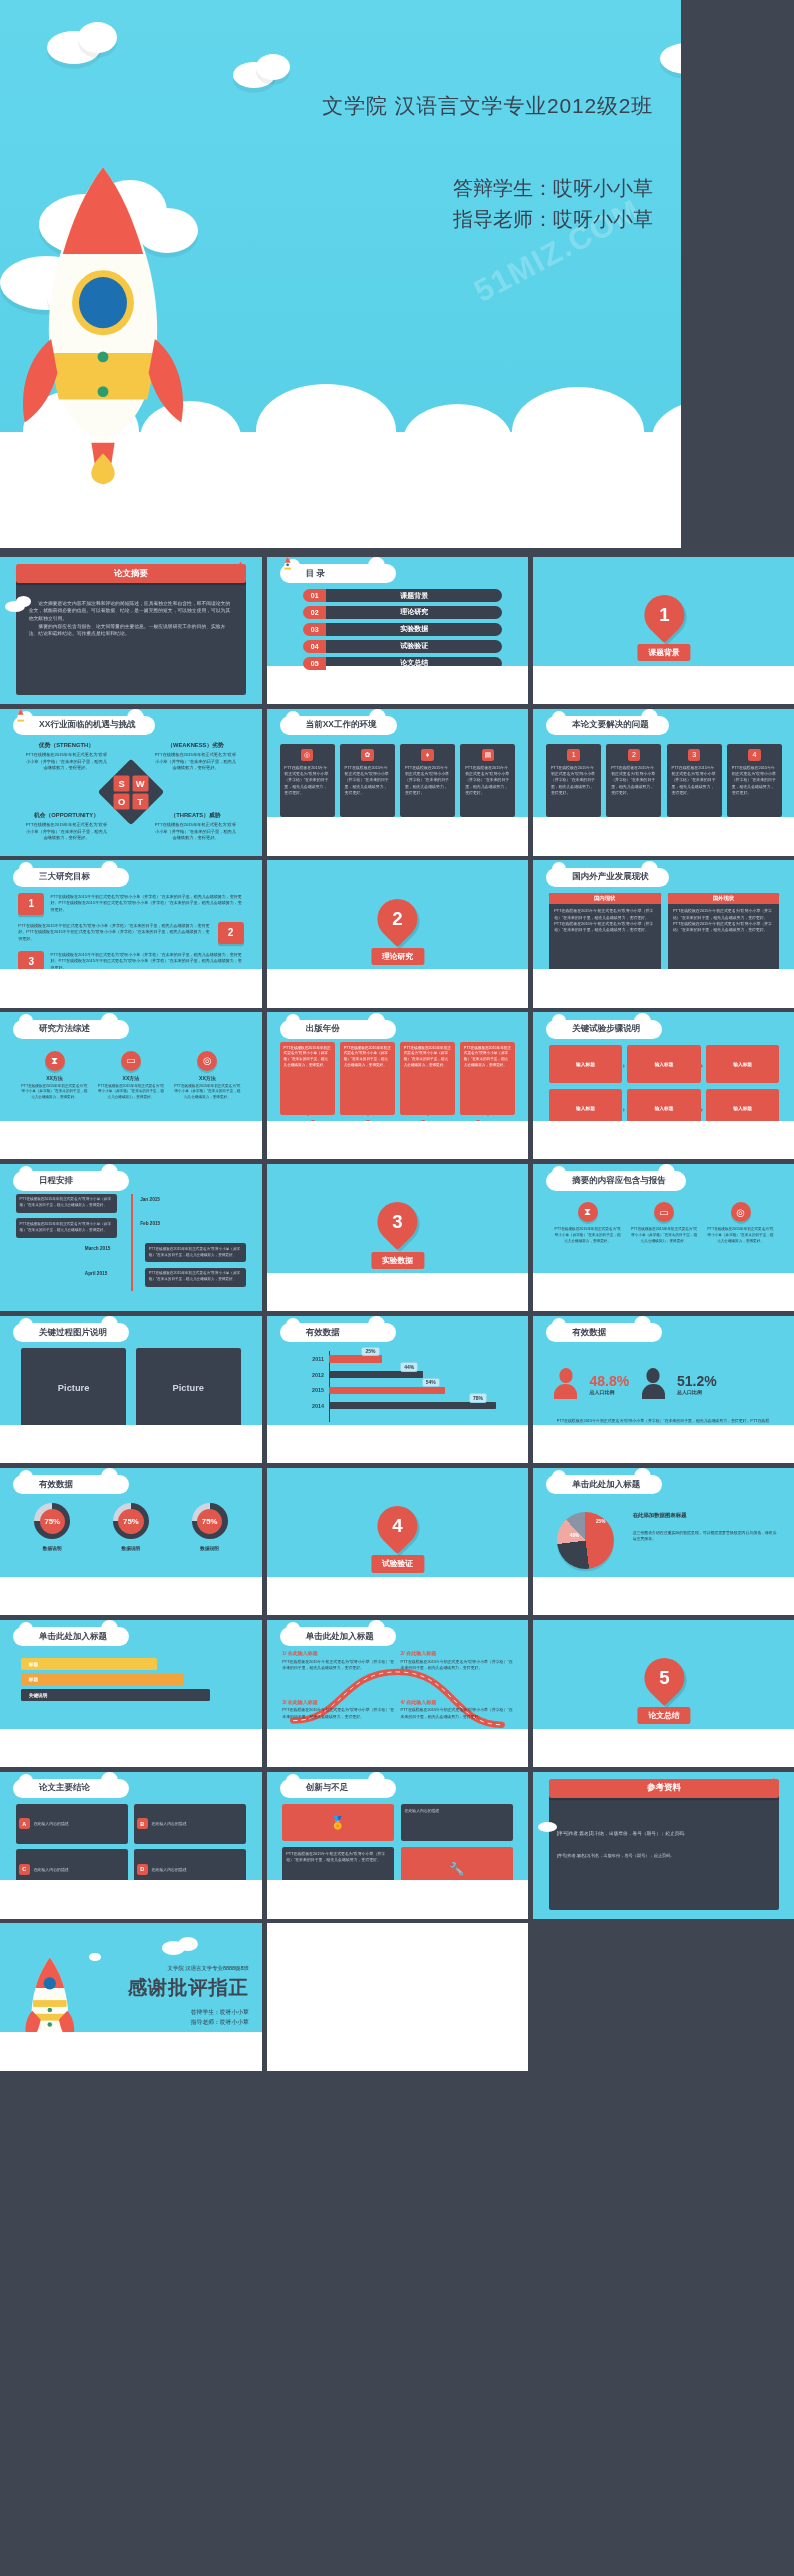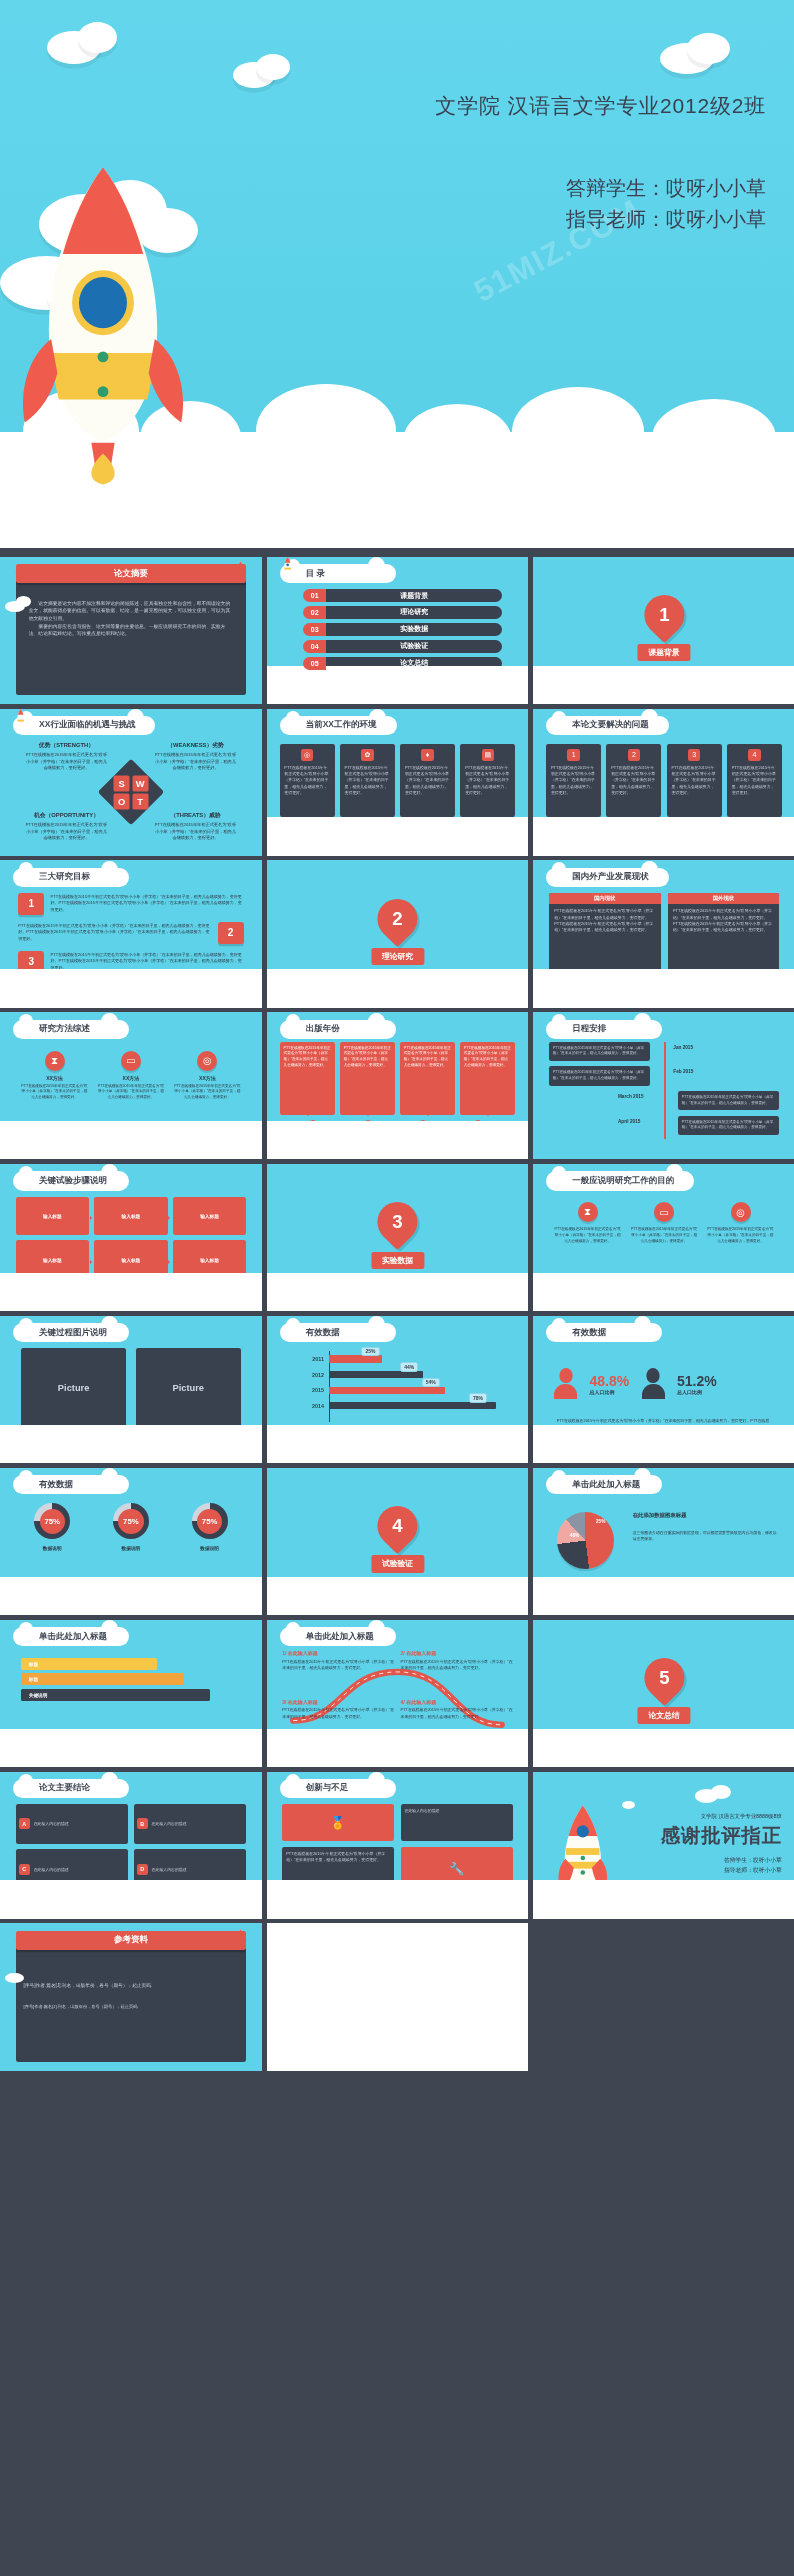--- a/index.html
+++ b/index.html
@@ -7,21 +7,21 @@
   html,body { background:#3f4652; }
   body {
     width:795px;
     font-family:"Liberation Sans","DejaVu Sans",sans-serif;
     color:#3a4150;
   }
   .page { width:795px; position:relative; }
 
   
   .cover {
-    position:relative; width:794px; height:552px;
+    position:relative; width:681px; height:552px;
     background:#5dd2e8; overflow:hidden;
     border-bottom:4.7px solid #3f4652;
   }
   .cover .sky { position:absolute; inset:0; background:linear-gradient(#63d6ec,#57cfe6); }
   .cloudband {
     position:absolute; left:0; right:0; bottom:0; height:116px; background:#fff;
   }
   .cloudband:before, .cloudband:after {
     content:""; position:absolute; bottom:0; background:#fff; border-radius:50%;
   }
@@ -604,79 +604,79 @@
         <i style="left:35%"></i>
         <i style="left:60%"></i>
         <i style="left:85%"></i>
       </div>
       <div class="bottomclouds"></div>
     </div>
 
     <div class="slide">
       <div class="cloud-title">
         <div class="bubble">
+          <span class="txt">关键试验步骤说明</span>
+        </div>
+      </div>
+      <div class="box6">
+        <div>
+            <span>输入标题</span>
+          </div>
+        <div>
+            <span>输入标题</span>
+          </div>
+        <div>
+            <span>输入标题</span>
+          </div>
+        <div>
+            <span>输入标题</span>
+          </div>
+        <div>
+            <span>输入标题</span>
+          </div>
+        <div>
+            <span>输入标题</span>
+          </div>
+      </div>
+      <div class="bottomclouds"></div>
+    </div>
+
+    <div class="slide">
+      <div class="cloud-title">
+        <div class="bubble">
           <span class="txt">日程安排</span>
         </div>
       </div>
       <div class="timeline">
         <div class="tl-line"></div>
         <div class="tl-item"><span>PTT在线模板在2015年年初正式更名为“哎呀小小草（井字格）”在未来的日子里，稻壳儿会继续努力，变得更好。</span></div>
         <div class="tl-date" style="left:54%;top:3.1px;">Jan 2015</div>
         <div class="tl-item"><span>PTT在线模板在2015年年初正式更名为“哎呀小小草（井字格）”在未来的日子里，稻壳儿会继续努力，变得更好。</span></div>
         <div class="tl-date" style="left:54%;top:28%;">Feb 2015</div>
         <div class="tl-item r"><span>PTT在线模板在2015年年初正式更名为“哎呀小小草（井字格）”在未来的日子里，稻壳儿会继续努力，变得更好。</span></div>
         <div class="tl-date" style="left:30%;top:54%;">March 2015</div>
         <div class="tl-item r"><span>PTT在线模板在2015年年初正式更名为“哎呀小小草（井字格）”在未来的日子里，稻壳儿会继续努力，变得更好。</span></div>
         <div class="tl-date" style="left:30%;top:80%;">April 2015</div>
       </div>
     </div>
 
     <div class="slide">
-      <div class="cloud-title">
-        <div class="bubble">
-          <span class="txt">关键试验步骤说明</span>
-        </div>
-      </div>
-      <div class="box6">
-        <div>
-            <span>输入标题</span>
-          </div>
-        <div>
-            <span>输入标题</span>
-          </div>
-        <div>
-            <span>输入标题</span>
-          </div>
-        <div>
-            <span>输入标题</span>
-          </div>
-        <div>
-            <span>输入标题</span>
-          </div>
-        <div>
-            <span>输入标题</span>
-          </div>
-      </div>
-      <div class="bottomclouds"></div>
-    </div>
-
-    <div class="slide">
       <div class="sec-pin">
         <div class="pin">
           <span>3</span>
         </div>
         <div class="sec-label">实验数据</div>
       </div>
       <div class="bottomclouds"></div>
     </div>
 
     <div class="slide">
       <div class="cloud-title">
         <div class="bubble">
-          <span class="txt">一般应说明研究工作的目的</span>
+          <span class="txt">摘要的内容应包含与报告</span>
         </div>
       </div>
       <div class="icontrio">
         <div>
           <div class="icircle">⧗</div>
           <p>PTT在线模板在2015年年初正式更名为“哎呀小小草（井字格）”在未来的日子里，稻壳儿会继续努力，变得更好。</p>
         </div>
         <div>
           <div class="icircle">▭</div>
           <p>PTT在线模板在2015年年初正式更名为“哎呀小小草（井字格）”在未来的日子里，稻壳儿会继续努力，变得更好。</p>
@@ -915,20 +915,34 @@
           <span class="txt">创新与不足</span>
         </div>
       </div>
       <div class="innov">
         <div class="ired">🏅</div>
         <div class="ibox"><span>在此输入内容的描述</span></div>
         <div class="ibox"><span>PTT在线模板在2015年年初正式更名为“哎呀小小草（井字格）”在未来的日子里，稻壳儿会继续努力，变得更好。</span></div>
         <div class="ired">🔧</div>
       </div>
       <div class="bottomclouds"></div>
+    </div>
+
+    <div class="slide">
+      <div class="dark-panel"></div>
+      <div class="red-bar">参考资料</div>
+      <div class="ref-line">[序号]作者.篇名[J].刊名，出版年份，卷号（期号）；起止页码.</div>
+      <div class="ref-line2">[序号]作者.篇名[J].刊名，出版年份，卷号（期号）；起止页码.</div>
+      <div class="puff" style="left:2%;top:34%;width:18.6px;height:10px;"></div>
+      <svg width="11" height="20" viewBox="0 0 60 110" style="position:absolute;right:6%;top:4%;">
+        <path d="M30 2 C45 22 52 48 52 68 C52 90 42 100 30 104 C18 100 8 90 8 68 C8 48 15 22 30 2Z" fill="#fff"></path>
+        <path d="M30 2 C38 12 44 26 48 38 L12 38 C16 26 22 12 30 2Z" fill="#ef5b4c"></path>
+        <circle cx="30" cy="52" r="9" fill="#1c6fb0"></circle>
+        <rect x="9" y="70" width="42" height="13" fill="#f6c745"></rect>
+      </svg>
     </div>
 
     <div class="slide">
       <div class="puff" style="left:62%;top:12%;width:23px;height:14px;"></div>
       <div class="puff" style="left:68%;top:9%;width:20px;height:14px;"></div>
       <div class="puff" style="left:34%;top:20%;width:12.4px;height:7.8px;"></div>
       <svg viewBox="0 0 60 120" style="position:absolute;left:8%;top:22%;width:22%;height:62%;">
         <path d="M30 2 C46 24 54 54 54 76 C54 100 44 112 30 117 C16 112 6 100 6 76 C6 54 14 24 30 2Z" fill="#fdfdf6"></path>
         <path d="M30 2 C38 13 45 28 49 42 L11 42 C15 28 22 13 30 2Z" fill="#ef5b4c"></path>
         <circle cx="30" cy="36" r="8" fill="#1c6fb0"></circle>
@@ -944,31 +958,17 @@
         <div class="end-sub">文学院 汉语言文学专业8888级8班</div>
         <div class="end-title">感谢批评指正</div>
         <div class="end-meta">
           <div>答辩学生：哎呀小小草</div>
           <div>指导老师：哎呀小小草</div>
         </div>
       </div>
       <div class="bottomclouds"></div>
     </div>
 
-    <div class="slide">
-      <div class="dark-panel"></div>
-      <div class="red-bar">参考资料</div>
-      <div class="ref-line">[序号]作者.篇名[J].刊名，出版年份，卷号（期号）；起止页码.</div>
-      <div class="ref-line2">[序号]作者.篇名[J].刊名，出版年份，卷号（期号）；起止页码.</div>
-      <div class="puff" style="left:2%;top:34%;width:18.6px;height:10px;"></div>
-      <svg width="11" height="20" viewBox="0 0 60 110" style="position:absolute;right:6%;top:4%;">
-        <path d="M30 2 C45 22 52 48 52 68 C52 90 42 100 30 104 C18 100 8 90 8 68 C8 48 15 22 30 2Z" fill="#fff"></path>
-        <path d="M30 2 C38 12 44 26 48 38 L12 38 C16 26 22 12 30 2Z" fill="#ef5b4c"></path>
-        <circle cx="30" cy="52" r="9" fill="#1c6fb0"></circle>
-        <rect x="9" y="70" width="42" height="13" fill="#f6c745"></rect>
-      </svg>
-    </div>
-
     <div class="slide blank"></div>
 
   </div>
 </div>
 
 
 </body></html>

